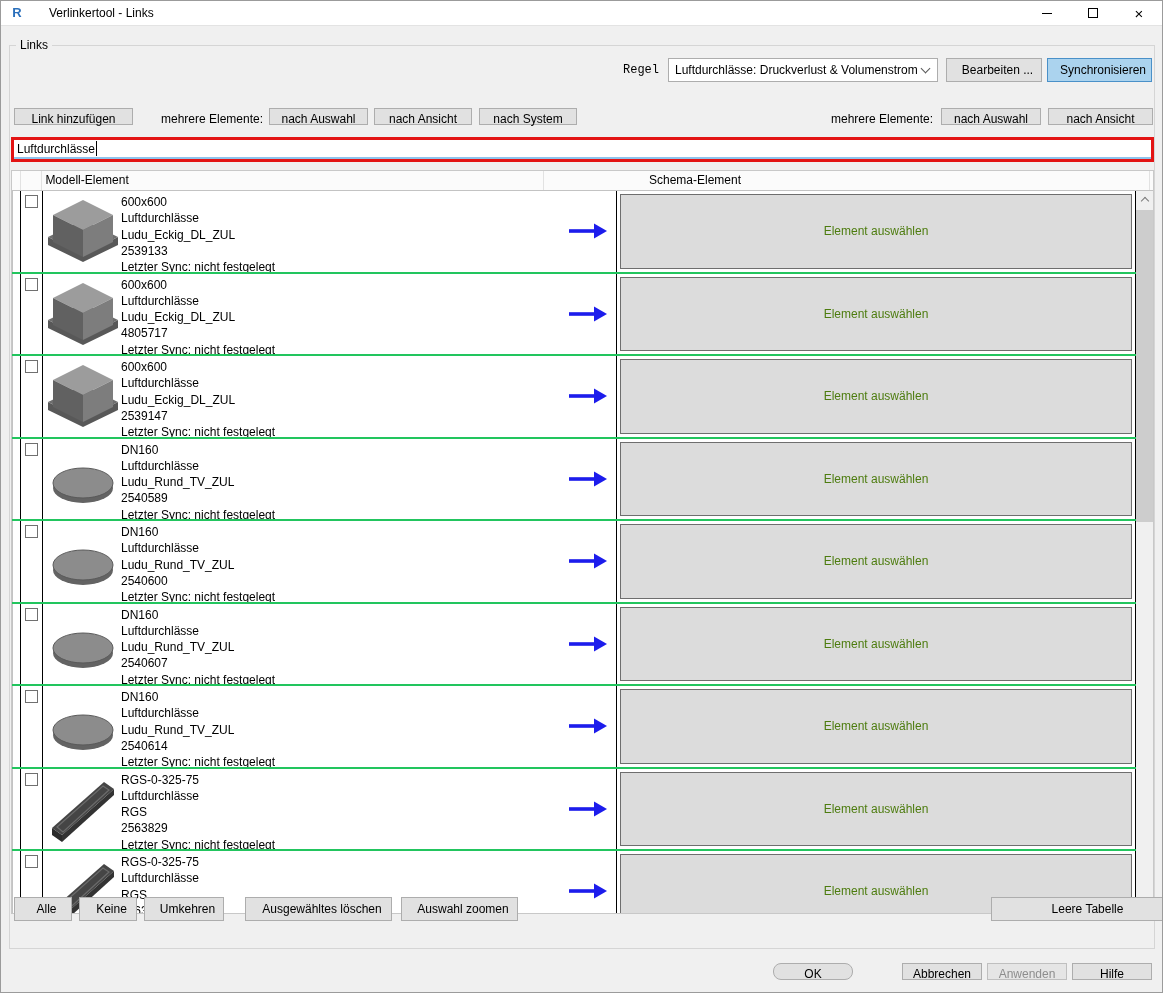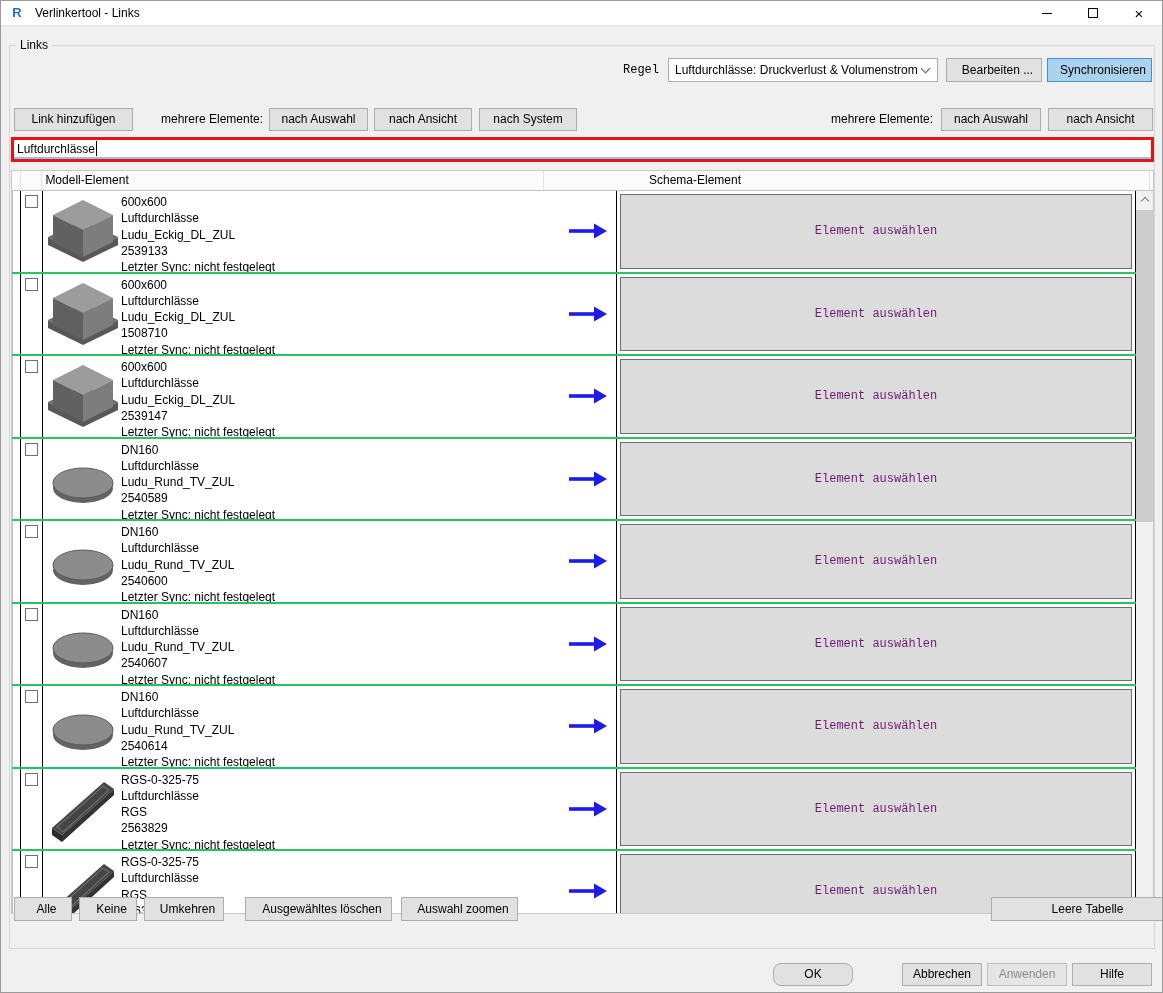--- a/index.html
+++ b/index.html
@@ -3,34 +3,34 @@
 <meta charset="utf-8">
 <style>
   * { margin:0; padding:0; box-sizing:border-box; }
   html,body { width:1163px; height:993px; }
   body { font-family:"Liberation Sans", sans-serif; font-size:12px; color:#000; background:#fff; position:relative; }
   .window { position:absolute; inset:0; border:1px solid #9b9b9b; background:#f0f0f0; overflow:hidden; }
 
   
   .titlebar { position:absolute; top:0; left:0; right:0; height:24px; background:#fff; display:flex; align-items:center; }
   .revit-icon { width:14px; height:14px; margin-left:9px; font-weight:700; font-size:13px; line-height:14px; color:#2a6fbb; text-align:center; }
-  .title-text { margin-left:11px; font-size:12px; }
+  .title-text { margin-left:25px; font-size:12px; }
   .win-controls { margin-left:auto; display:flex; height:100%; }
   .win-btn { width:46px; height:100%; display:flex; align-items:center; justify-content:center; cursor:default; }
   .glyph-min { width:10px; height:1px; background:#000; display:block; }
   .glyph-max { width:10px; height:10px; border:1px solid #000; display:block; }
   .glyph-close { font-size:15px; line-height:15px; }
 
   
   .dialog { position:absolute; top:24px; left:0; right:0; bottom:0; background:#f0f0f0; border-top:1px solid #e3e3e3; }
   .groupbox { position:absolute; left:8px; top:19px; width:1146px; height:904px; border:1px solid #d5d5d5; }
   .groupbox-label { position:absolute; top:-8px; left:6px; background:#f0f0f0; padding:0 4px; }
 
   
-  .btn { position:absolute; height:23px; background:#e1e1e1; border:1px solid #adadad; font-family:inherit; font-size:12px; color:#000; text-align:center; line-height:21px; cursor:default; }
+  .btn { position:absolute; height:17px; background:#e1e1e1; border:1px solid #adadad; font-family:inherit; font-size:12px; color:#000; text-align:center; line-height:21px; cursor:default; }
   .btn.h24 { height:24px; line-height:22px;padding-left:7px; }
   .btn.disabled { color:#8d8d8d; border-color:#bfbfbf; background:#e5e5e5; }
   .btn-sync { background:var(--sync-bg); border-color:var(--sync-border); }
   .inline-label { position:absolute; height:23px; line-height:23px; }
 
   
   .rule-label { position:absolute; left:600px; top:32px; width:58px; height:24px; line-height:24px; text-align:right;font-family:Liberation Mono, monospace; }
   .rule-select { position:absolute; left:667px; top:32px; width:270px; height:24px; background:#fff; border:1px solid #adadad; line-height:22px; padding-left:6px; display:flex; align-items:center; }
   .rule-select .sel-text { flex:1; }
   .chev-down { width:7px; height:7px; border-left:1px solid #5a5a5a; border-bottom:1px solid #5a5a5a; transform:rotate(-45deg); margin:-4px 8px 0 0; }
@@ -59,21 +59,21 @@
   .checkbox { width:13px; height:13px; margin-top:4px; background:#fff; border:1px solid #707070; }
   .cell-model { width:516px; display:flex; }
   .thumb { width:72px; height:72px; margin:5px 2px 0 4px; flex:none; }
   .thumb svg { display:none; width:72px; height:72px; }
   .thumb.cube svg.icon-cube { display:block; }
   .thumb.disc svg.icon-disc { display:block; }
   .thumb.panel svg.icon-panel { display:block; }
   .mtext { padding-top:3px; line-height:16.3px; white-space:nowrap; overflow:hidden; }
   .cell-dir { width:57px; display:flex; align-items:center; justify-content:center; color:var(--arrow-blue); }
   .cell-schema { width:520px; border-left:1px solid #000; border-right:1px solid #000; padding:3px; }
-  .sel-btn { width:100%; height:100%; background:#dcdcdc; border:1px solid #6e6e6e; font-family:Liberation Mono, monospace; font-size:12px; color:#701a75; cursor:default; }
+  .sel-btn { width:100%; height:100%; background:#dcdcdc; border:1px solid #6e6e6e; font-family:Liberation Sans, sans-serif; font-size:12px; color:#4d7c0f; cursor:default; }
 
   
   .vscroll { position:absolute; right:0; top:0; width:17px; height:722px; background:#f0f0f0; }
   .vs-arrow { position:absolute; left:0; width:17px; height:17px; display:flex; align-items:center; justify-content:center; }
   .vs-up { top:0; } .vs-down { bottom:0; }
   .chev-up-sm { width:6px; height:6px; border-left:1px solid #7a7a7a; border-top:1px solid #7a7a7a; transform:rotate(45deg); margin-top:3px; }
   .chev-down-sm { width:6px; height:6px; border-left:1px solid #7a7a7a; border-bottom:1px solid #7a7a7a; transform:rotate(-45deg); margin-bottom:3px; }
   .vs-thumb { position:absolute; left:0; top:19px; width:17px; height:312px; background:#cdcdcd; }
 
   
@@ -189,21 +189,21 @@
           <polygon points="36,4 66,19 36,34 6,19" fill="#9c9c9c"></polygon>
           <polygon points="6,19 36,34 36,61 6,46" fill="#616161"></polygon>
           <polygon points="36,34 66,19 66,46 36,61" fill="#7d7d7d"></polygon>
         </svg>
 
       </span>
       <div class="mtext">
         <div>600x600</div>
         <div>Luftdurchlässe</div>
         <div>Ludu_Eckig_DL_ZUL</div>
-        <div>1508710</div>
+        <div>4805717</div>
         <div>Letzter Sync: nicht festgelegt</div>
       </div>
     </div>
     <div class="cell-dir">
       <svg width="40" height="16" viewBox="0 0 40 16">
         <rect x="1" y="6.2" width="27" height="3.6" fill="currentColor"></rect>
         <polygon points="26,0.5 39,8 26,15.5" fill="currentColor"></polygon>
       </svg>
     </div>
     <div class="cell-schema">

